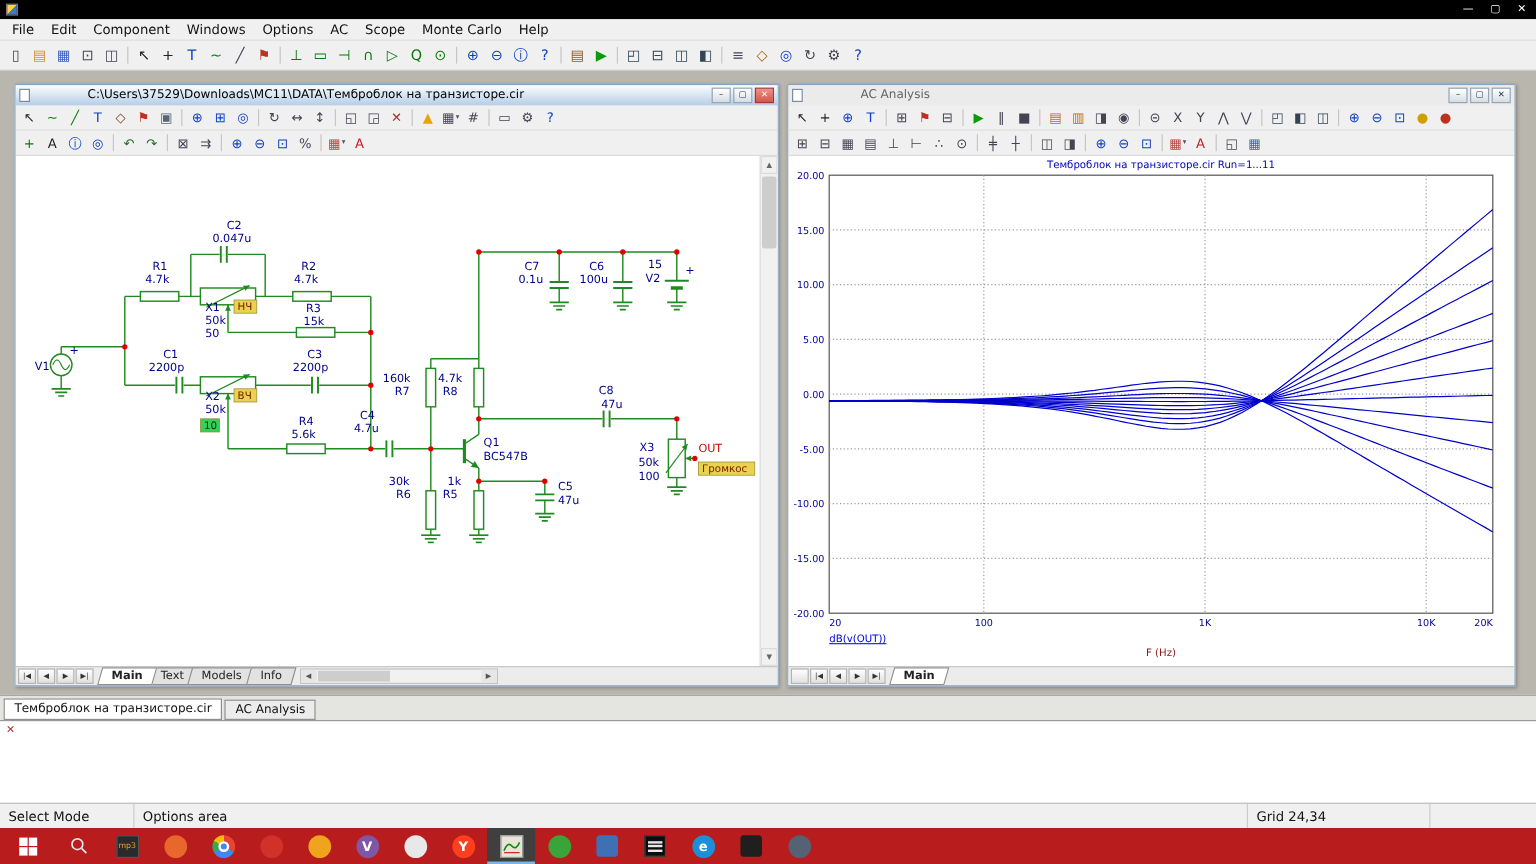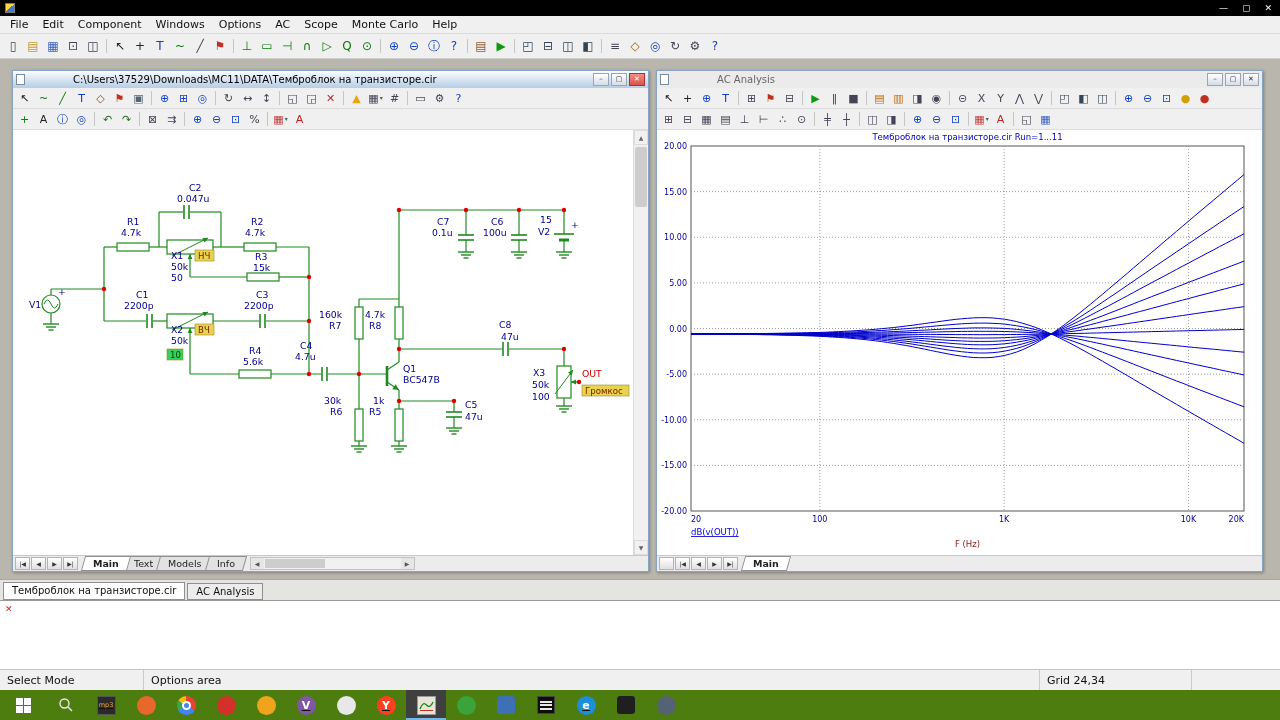--- a/index.html
+++ b/index.html
@@ -66,24 +66,24 @@
              display:flex; align-items:flex-end; padding:2px 0 0 3px; gap:2px; }
   .doctab { border:1px solid #909090; padding:1px 8px; font-size:10px; background:#ececec; height:17px; line-height:14px; }
   .doctab.active { background:#fff; height:18px; }
 
   .textpanel { position:absolute; top:600px; left:0; right:0; height:69px; background:#fff; border-top:1px solid #999; }
   .tclose { position:absolute; left:5px; top:3px; color:#b03030; font-size:9px; }
 
   .statusbar { position:absolute; top:669px; left:0; right:0; height:21px; background:#f0f0f0; border-top:1px solid #c4c4c4;
                display:flex; align-items:stretch; font-size:11px; }
   .scell { display:flex; align-items:center; padding:0 7px; border-right:1px solid #cccccc; }
-  .scell.c1 { width:144px; } .scell.c2 { flex:1; } .scell.c3 { width:152px; } .scell.c4 { width:88px; border-right:none; }
+  .scell.c1 { width:112px; } .scell.c2 { flex:1; } .scell.c3 { width:152px; } .scell.c4 { width:88px; border-right:none; }
 
   
-  .taskbar { position:absolute; top:690px; left:0; right:0; height:30px; background:#4d7c0f; display:flex; align-items:stretch;text-decoration:underline; }
+  .taskbar { position:absolute; top:690px; left:0; right:0; height:30px; background:#b91c1c; display:flex; align-items:stretch; }
   .titem { width:40px; display:flex; align-items:center; justify-content:center; }
   .titem.start { width:46px; }
   .titem.active-app { background:#3f3f3f; box-shadow:inset 0 -2px 0 #77b7e8; }
   .winlogo { display:grid; grid-template-columns:7px 7px; grid-template-rows:7px 7px; gap:1px; }
   .winlogo span { background:#fefefe; }
   .appdot { width:19px; height:19px; border-radius:50%; display:flex; align-items:center; justify-content:center; font-size:11px; font-weight:bold; }
   .appsq  { width:18px; height:18px; border-radius:3px; display:flex; align-items:center; justify-content:center; font-size:10px; color:#fff; }
   .chromeicon { width:19px; height:19px; border-radius:50%; position:relative;
                 background:conic-gradient(#ea4335 0 120deg,#4285f4 120deg 240deg,#34a853 240deg 300deg,#fbbc05 300deg 360deg); }
   .chromeicon::after { content:""; position:absolute; inset:5px; background:#fff; border-radius:50%; }

